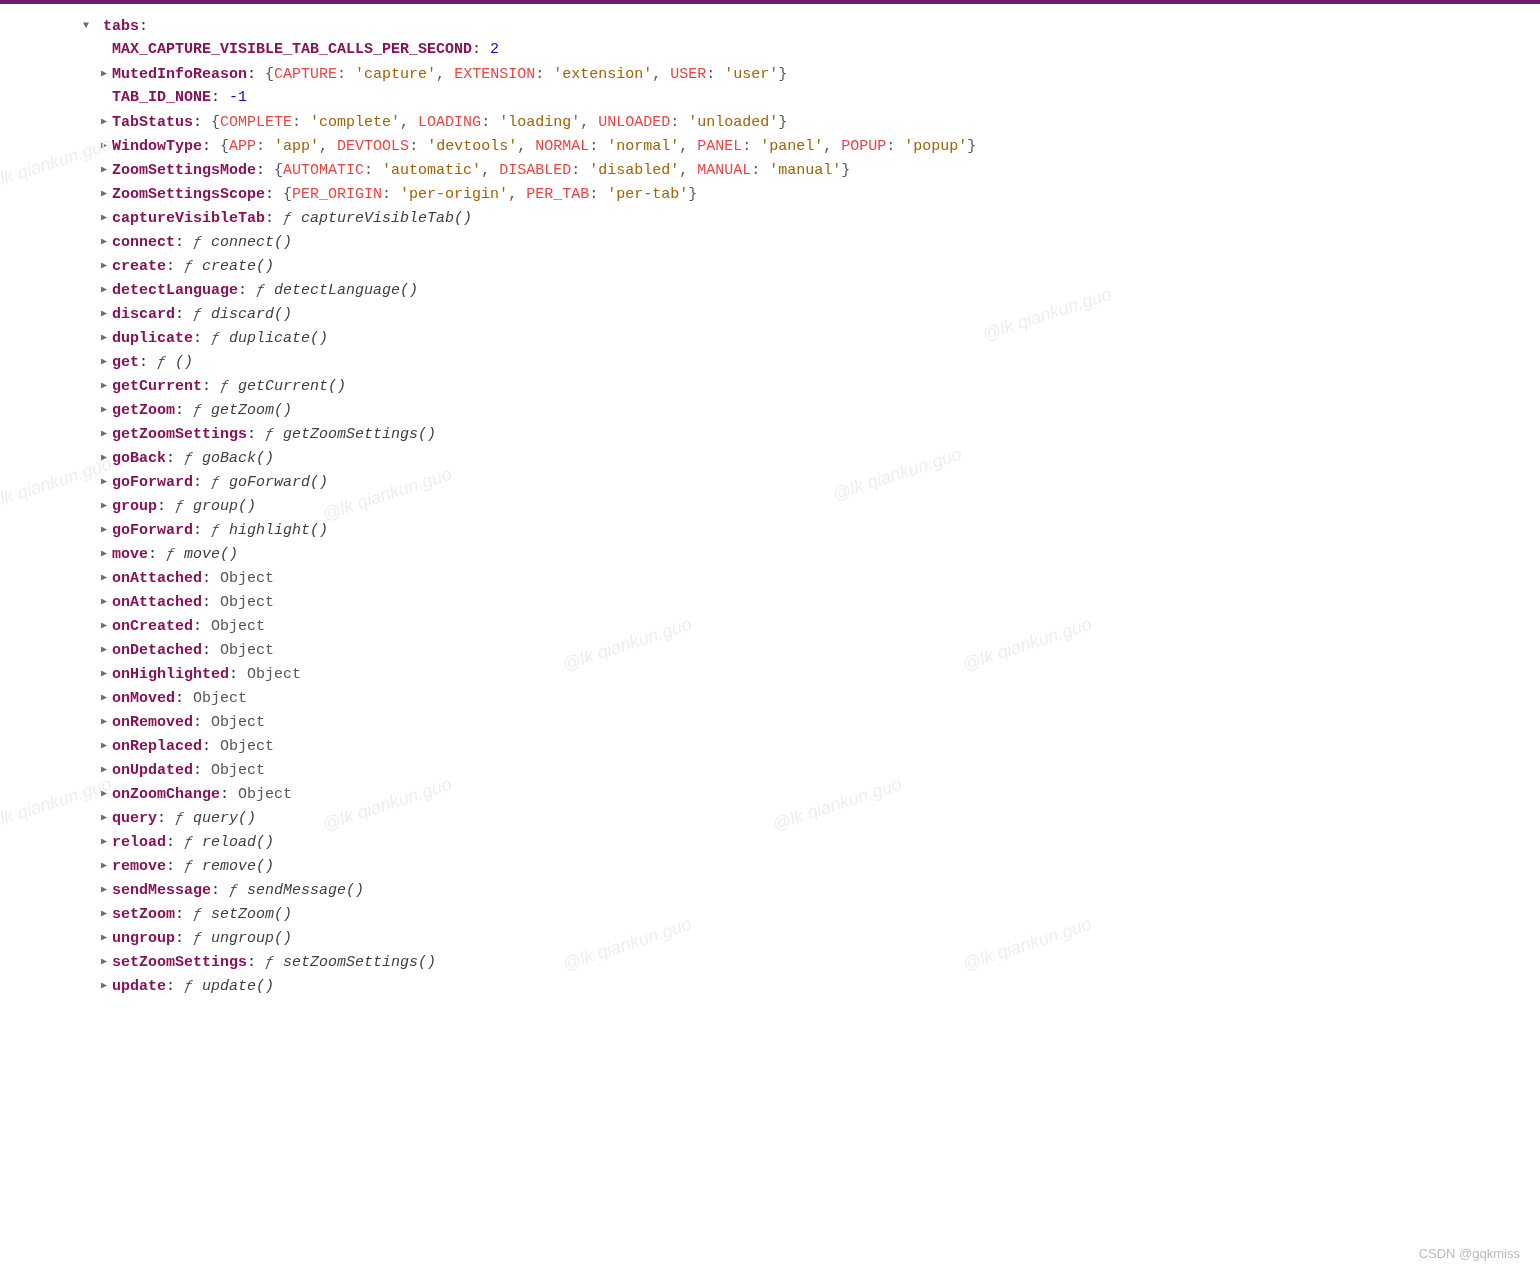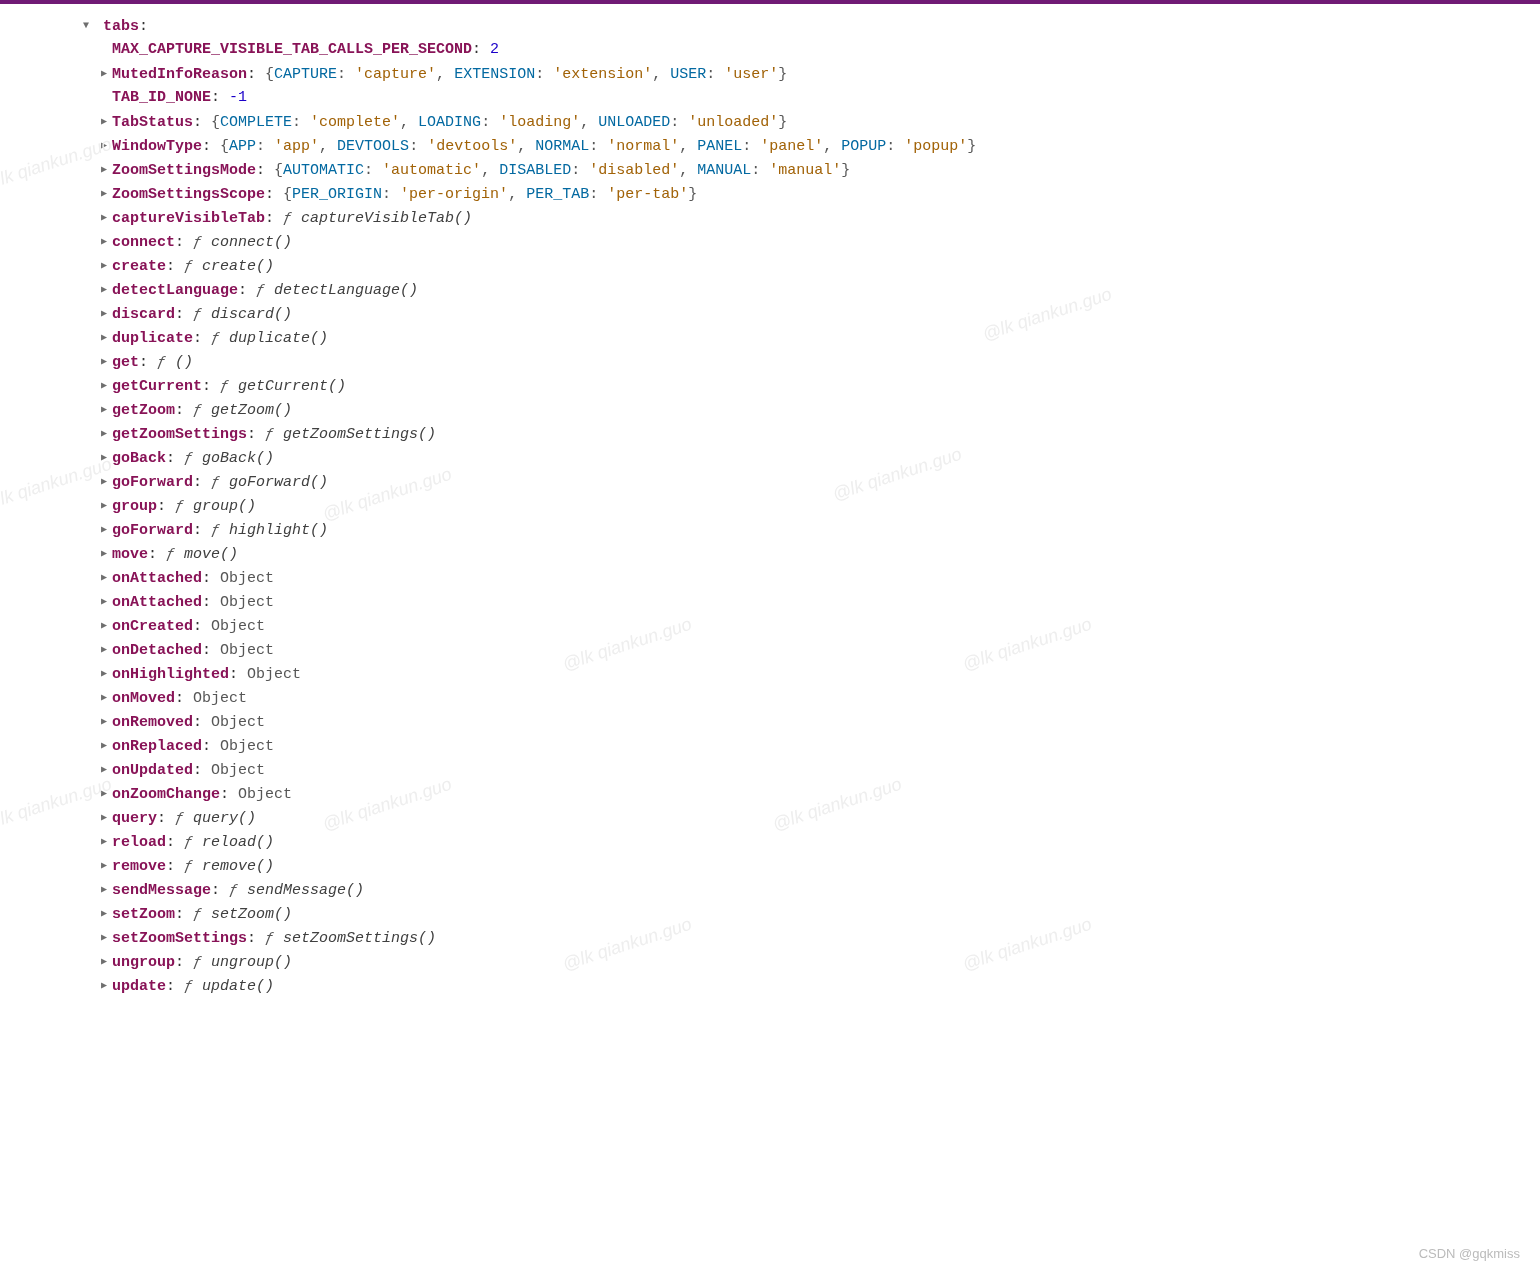--- a/index.html
+++ b/index.html
@@ -9,21 +9,21 @@
   .indent1{padding-left:38px;}
   .tri{display:inline-block;width:12px;text-align:center;color:#6e6e6e;font-size:10px;vertical-align:middle;margin-right:2px;user-select:none;}
   .tri.closed::before{content:"\25B6";}
   .tri.open::before{content:"\25BC";}
   .tri.blank{width:12px;}
   .tri.blank::before{content:"";}
   .key{color:#881357;font-weight:600;}
   .colon{color:#333;}
   .plain{color:#565656;}
   .num{color:#1b00c9;}
-  .enumk{color:#0369a1;}
+  .enumk{color:#ef4444;}
   .str{color:#a16207;}
   .fsig{font-style:italic;color:#404040;}
   .fkw{font-style:italic;color:#565656;}
   .watermark{position:absolute;color:#eee;font-style:italic;font-family:sans-serif;font-size:18px;transform:rotate(-18deg);pointer-events:none;user-select:none;}
   .credit{position:absolute;right:20px;bottom:23px;color:#bbb;font-family:sans-serif;font-size:13px;}
   .wrap{position:relative;width:1540px;height:1280px;overflow:hidden;border-top:4px solid #701a75;}
 </style>
 </head>
 <body>
 
@@ -64,22 +64,22 @@
         <div class="line indent1"><span class="tri closed"></span><span class="key">onMoved</span><span class="colon">: </span><span class="plain">Object</span></div>
         <div class="line indent1"><span class="tri closed"></span><span class="key">onRemoved</span><span class="colon">: </span><span class="plain">Object</span></div>
         <div class="line indent1"><span class="tri closed"></span><span class="key">onReplaced</span><span class="colon">: </span><span class="plain">Object</span></div>
         <div class="line indent1"><span class="tri closed"></span><span class="key">onUpdated</span><span class="colon">: </span><span class="plain">Object</span></div>
         <div class="line indent1"><span class="tri closed"></span><span class="key">onZoomChange</span><span class="colon">: </span><span class="plain">Object</span></div>
         <div class="line indent1"><span class="tri closed"></span><span class="key">query</span><span class="colon">: </span><span class="fkw">ƒ</span><span> </span><span class="fsig">query()</span></div>
         <div class="line indent1"><span class="tri closed"></span><span class="key">reload</span><span class="colon">: </span><span class="fkw">ƒ</span><span> </span><span class="fsig">reload()</span></div>
         <div class="line indent1"><span class="tri closed"></span><span class="key">remove</span><span class="colon">: </span><span class="fkw">ƒ</span><span> </span><span class="fsig">remove()</span></div>
         <div class="line indent1"><span class="tri closed"></span><span class="key">sendMessage</span><span class="colon">: </span><span class="fkw">ƒ</span><span> </span><span class="fsig">sendMessage()</span></div>
         <div class="line indent1"><span class="tri closed"></span><span class="key">setZoom</span><span class="colon">: </span><span class="fkw">ƒ</span><span> </span><span class="fsig">setZoom()</span></div>
+        <div class="line indent1"><span class="tri closed"></span><span class="key">ungroup</span><span class="colon">: </span><span class="fkw">ƒ</span><span> </span><span class="fsig">ungroup()</span></div>
         <div class="line indent1"><span class="tri closed"></span><span class="key">setZoomSettings</span><span class="colon">: </span><span class="fkw">ƒ</span><span> </span><span class="fsig">setZoomSettings()</span></div>
-        <div class="line indent1"><span class="tri closed"></span><span class="key">ungroup</span><span class="colon">: </span><span class="fkw">ƒ</span><span> </span><span class="fsig">ungroup()</span></div>
         <div class="line indent1"><span class="tri closed"></span><span class="key">update</span><span class="colon">: </span><span class="fkw">ƒ</span><span> </span><span class="fsig">update()</span></div>
       </div>
   </div>
 
   <div class="watermark" style="left:-20px;top:150px;">@lk qiankun.guo</div>
   <div class="watermark" style="left:-20px;top:470px;">@lk qiankun.guo</div>
   <div class="watermark" style="left:-20px;top:790px;">@lk qiankun.guo</div>
   <div class="watermark" style="left:320px;top:480px;">@lk qiankun.guo</div>
   <div class="watermark" style="left:320px;top:790px;">@lk qiankun.guo</div>
   <div class="watermark" style="left:560px;top:630px;">@lk qiankun.guo</div>

